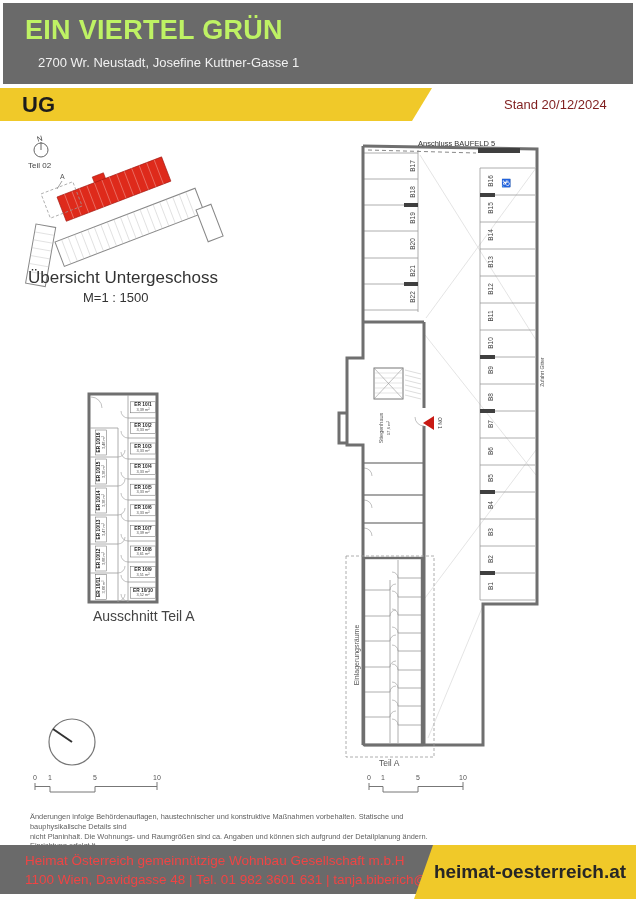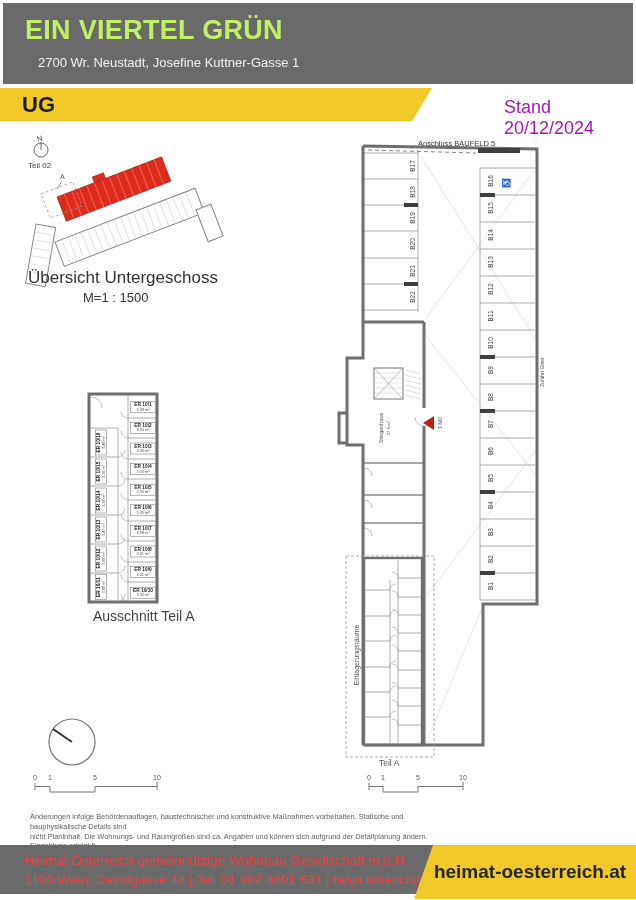--- a/index.html
+++ b/index.html
@@ -12,21 +12,21 @@
   .header-subtitle{left:23px;top:52px;font-size:13px;color:#f1f1f1;margin-left:12px;}
   .logo{right:20px;top:10px;text-align:right;color:#fff;font-style:italic;font-weight:bold;line-height:25px;}
   .logo .l1,.logo .l2{font-size:22px;letter-spacing:.4px;}
   .logo .dots{color:#F0C929;letter-spacing:1.5px;margin-right:2px;}
   .logo svg{display:block;margin-left:auto;margin-top:1px;}
   
   .banner{left:0;top:88px;width:450px;height:33px;background:#F0C929;
           clip-path:polygon(0 0,432px 0,412px 100%,0 100%);}
   .banner-ug{left:22px;top:92px;font-size:22px;font-weight:bold;color:#1c1c1c;}
   .banner-label{left:80px;top:96px;font-size:16px;font-weight:bold;color:#111;}
-  .banner-date{left:504px;top:97px;font-size:18px;color:#a21caf;}
+  .banner-date{left:504px;top:97px;font-size:13px;color:#7f1d1d;}
   
   .ov-cap1{left:28px;top:268px;font-size:17px;color:#333;}
   .ov-cap2{left:38px;top:290px;font-size:13px;color:#333;margin-left:45px;}
   .detail-cap{left:93px;top:608px;font-size:14px;color:#444;}
   
   .disclaimer{left:30px;top:812px;width:420px;font-size:7.4px;line-height:9.8px;color:#5f5f5f;}
   .footer-gray{left:0;top:845px;width:636px;height:49px;background:#6A6A6A;}
   .footer-company{left:25px;top:851px;color:#ef4444;font-size:13.5px;line-height:19px;}
   .footer-yellow{left:414px;top:845px;width:222px;height:54px;background:#F0C929;
                  clip-path:polygon(19px 0,100% 0,100% 100%,0 100%);

